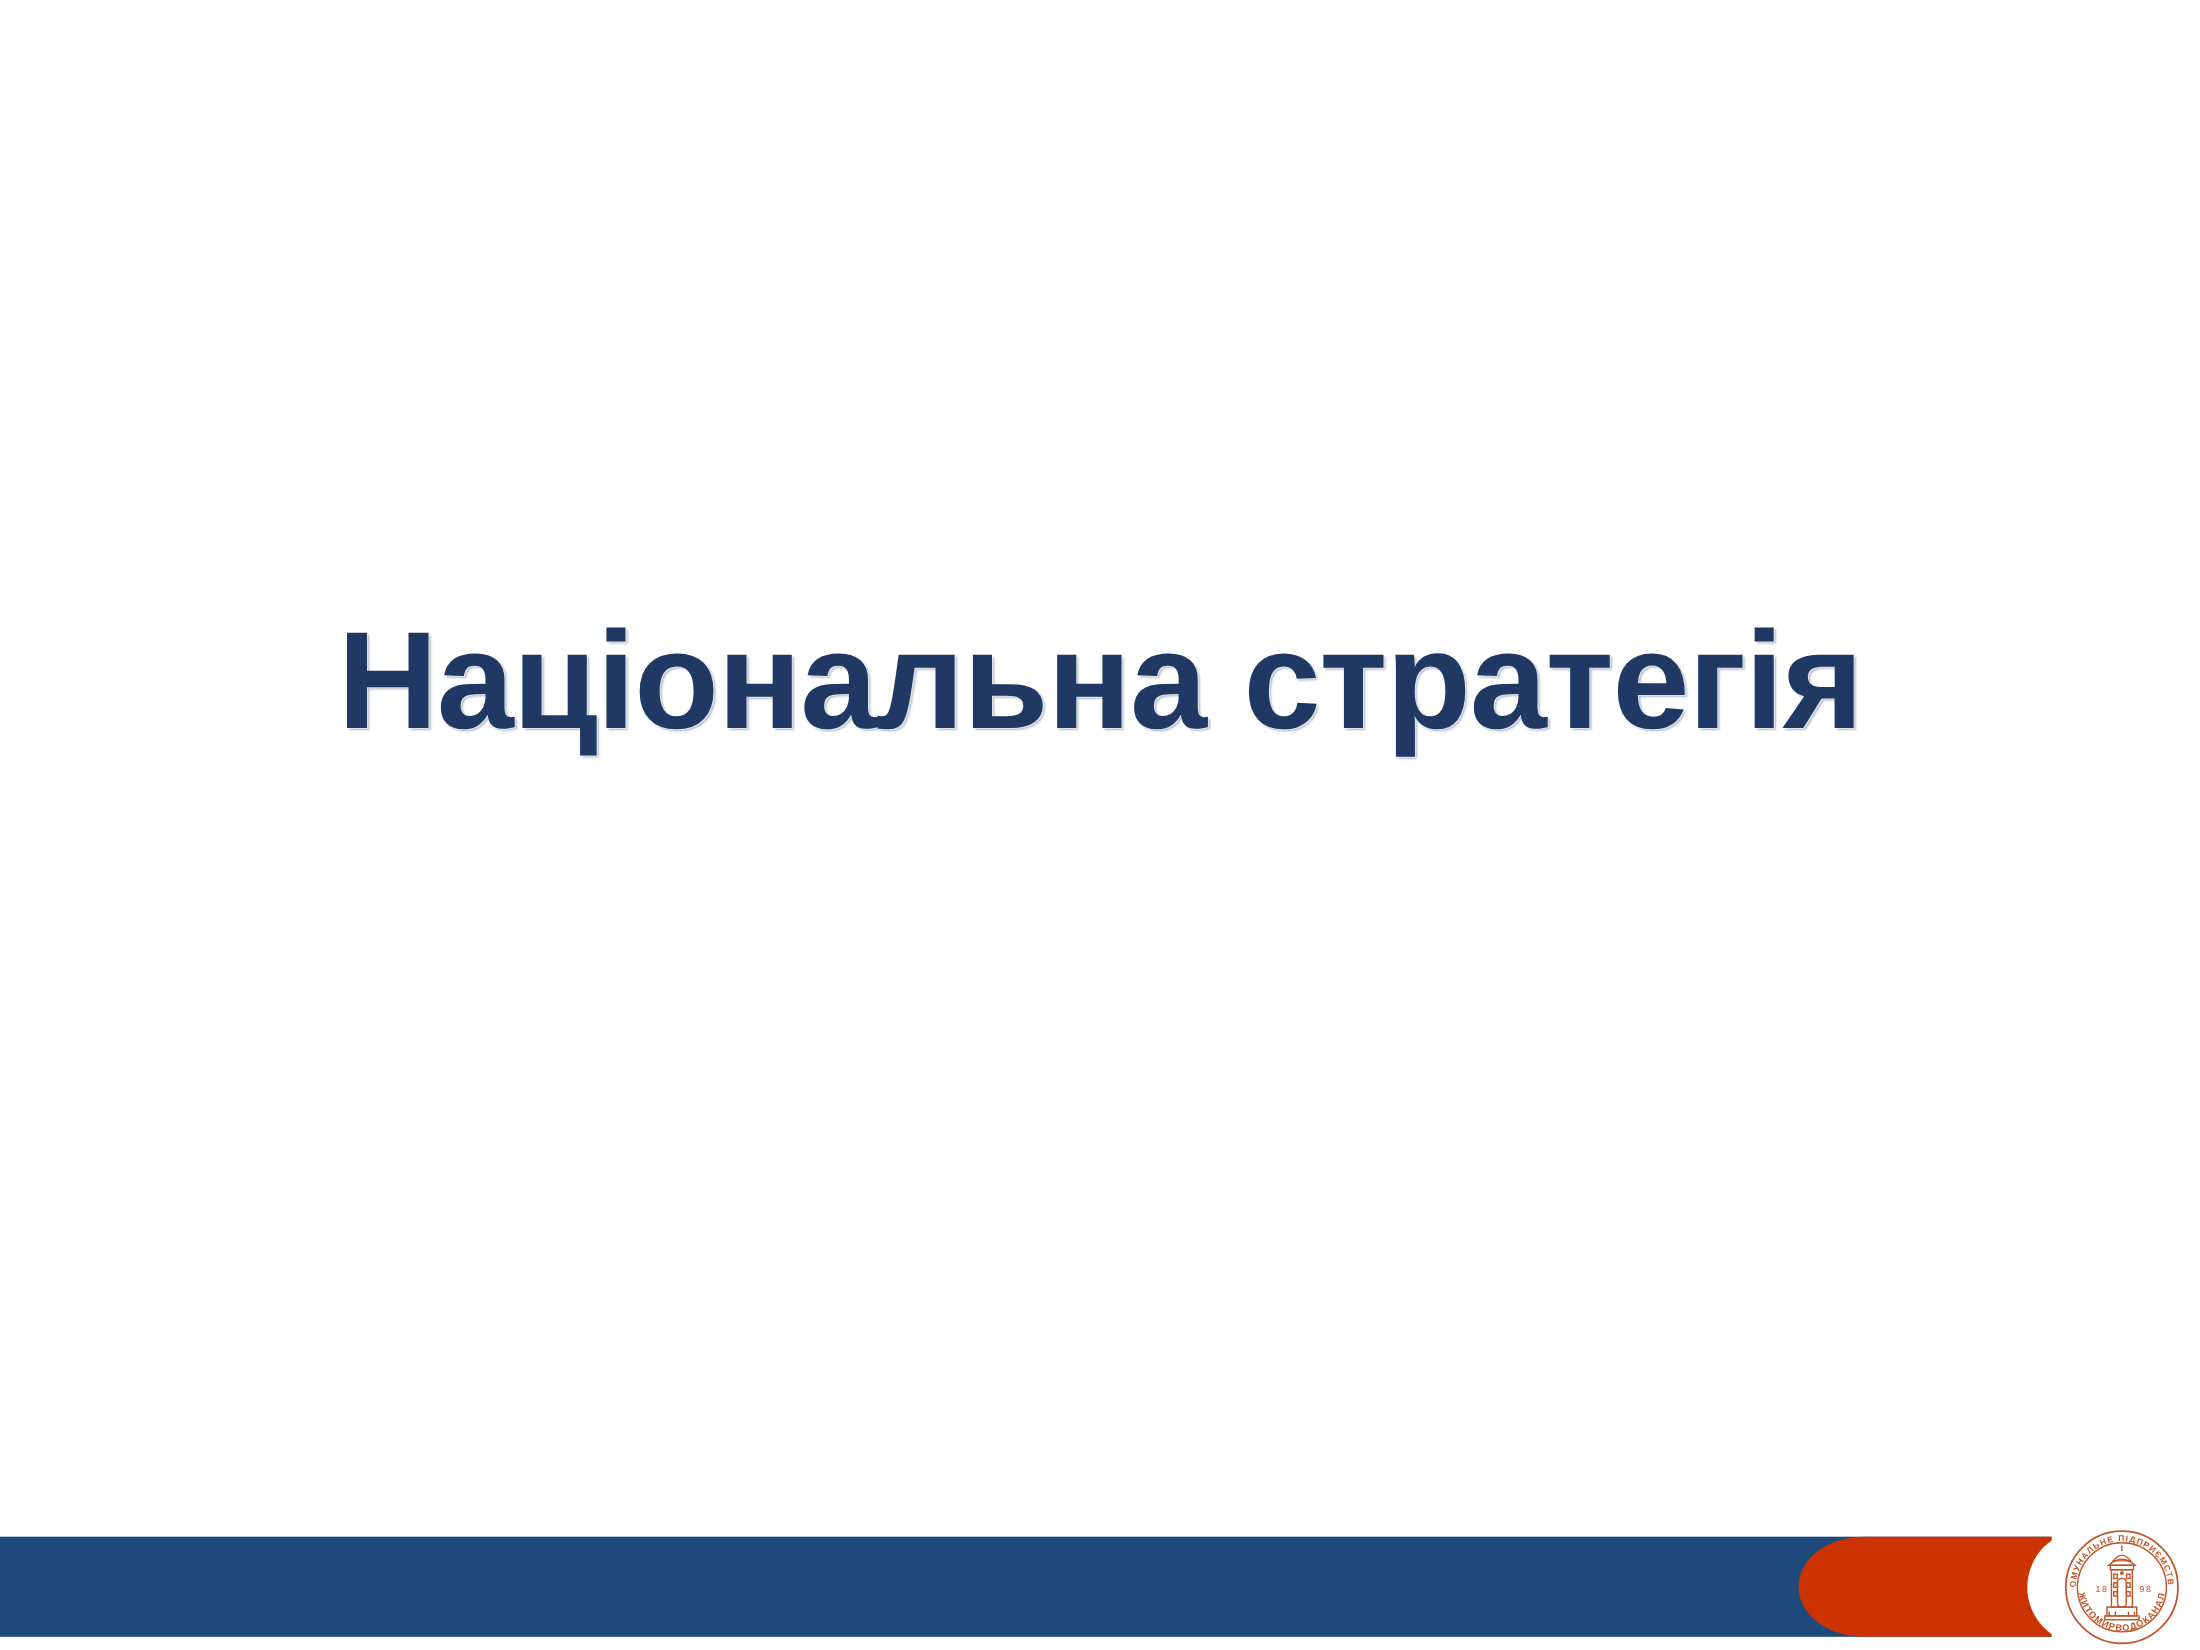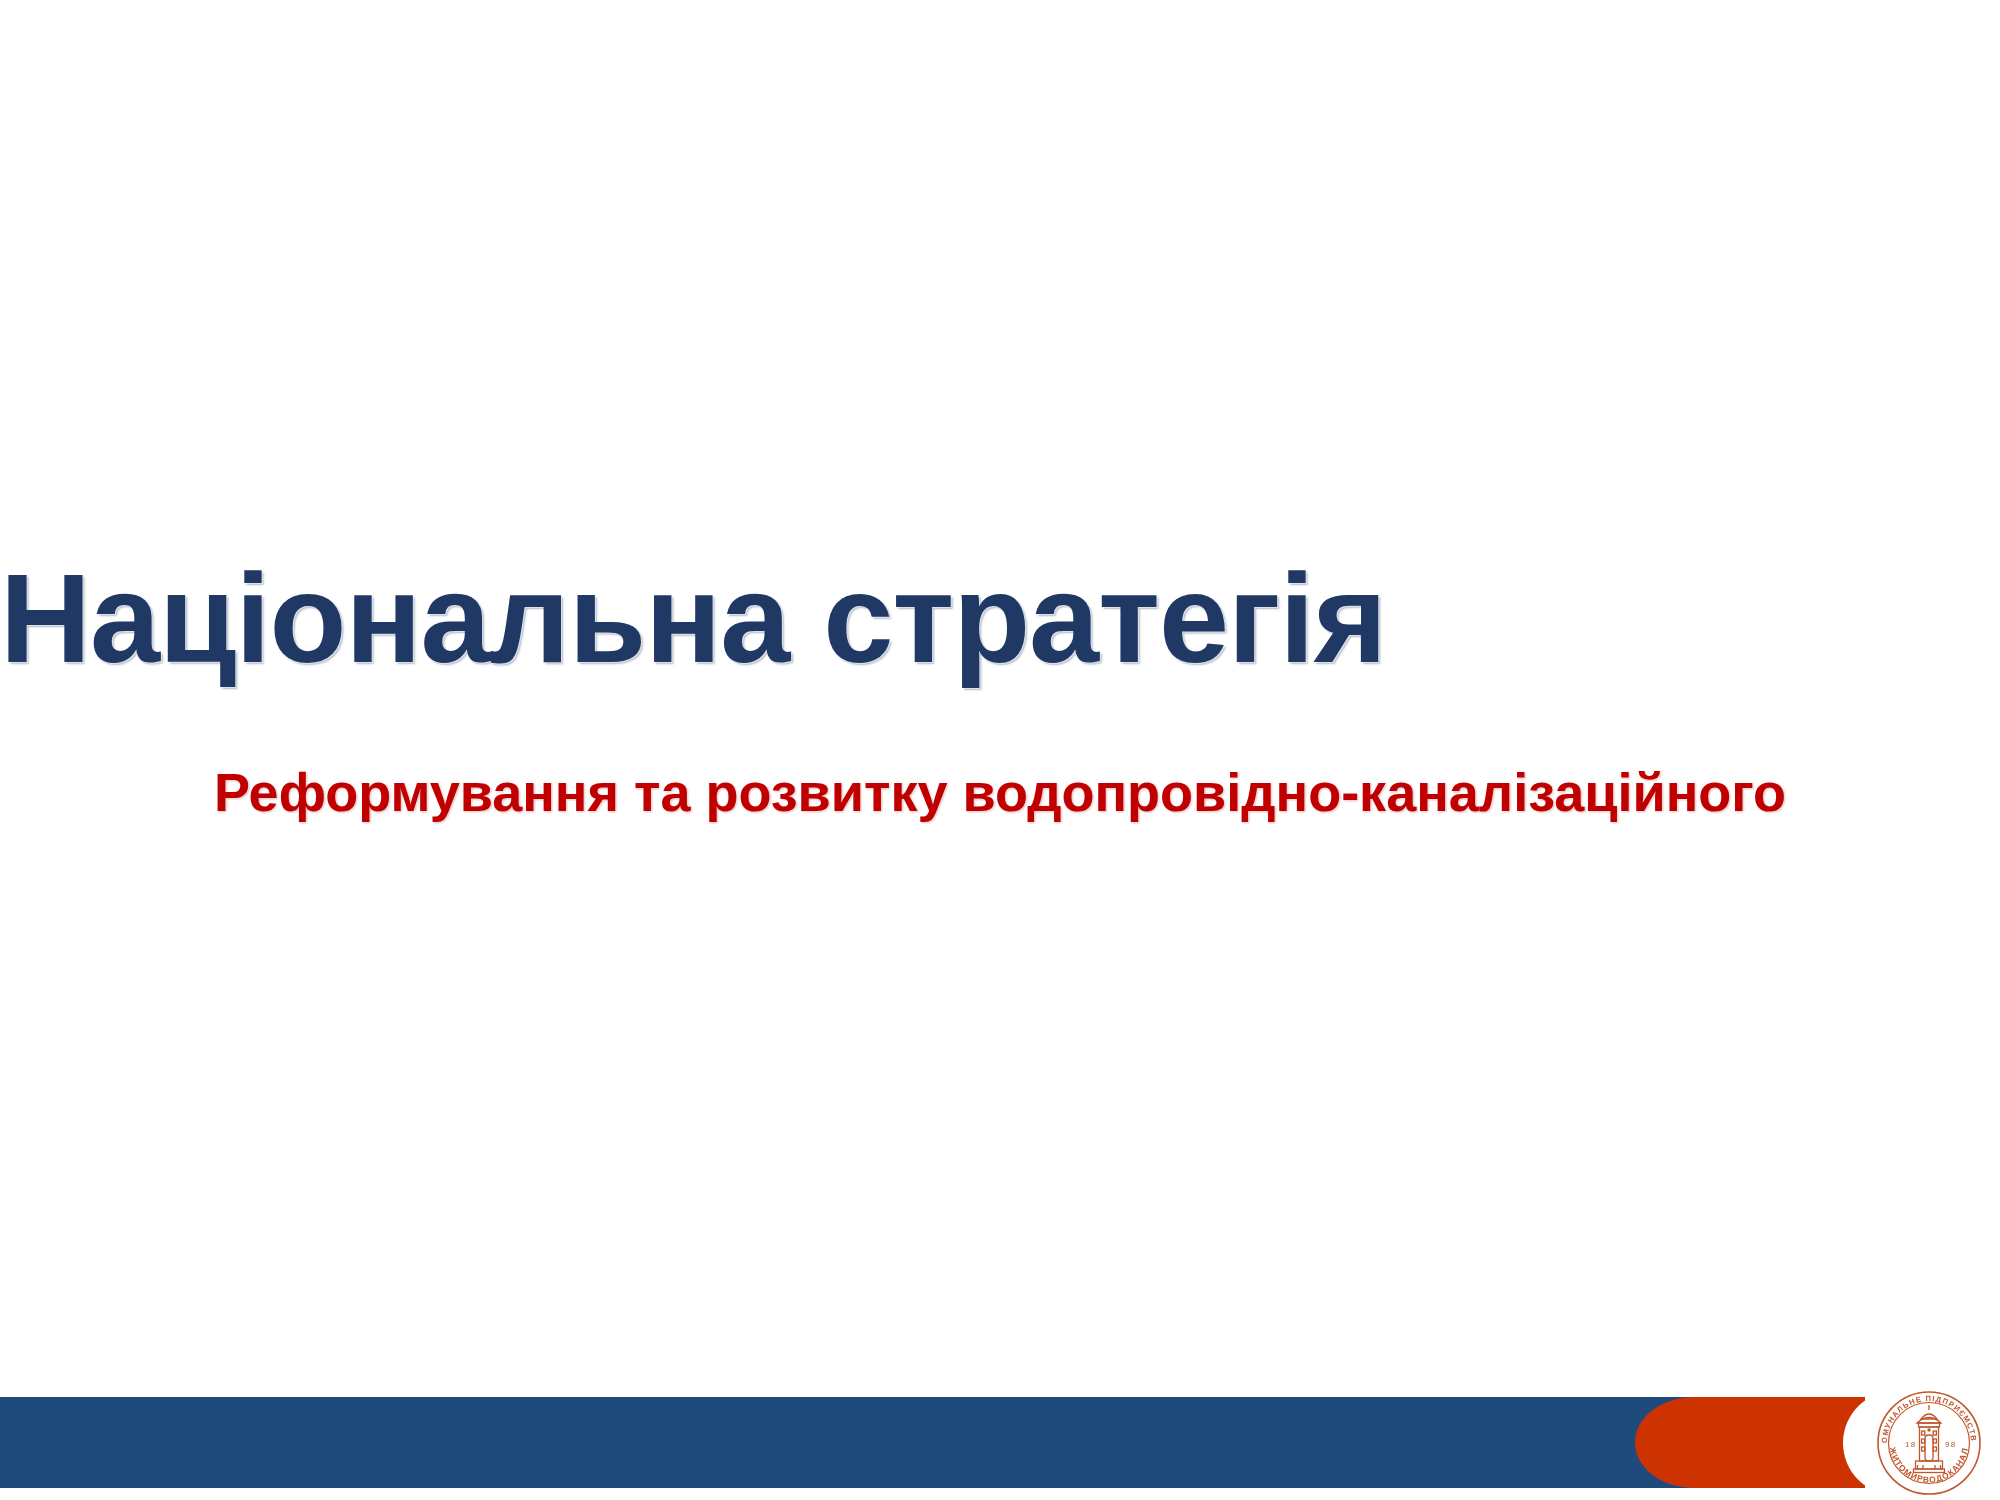--- a/index.html
+++ b/index.html
@@ -21,20 +21,21 @@
     inset: 0;
     background: #ffffff;
   }
 
   
   .title-block {
     position: absolute;
     left: 0;
     right: 0;
     top: 556px;
+    text-align: center;
   }
 
   .slide-title {
     margin: 0;
     font-family: "Liberation Sans", sans-serif;
     font-weight: bold;
     font-size: 126px;
     line-height: 1.0;
     letter-spacing: -1px;
     color: #1F3864;
@@ -124,21 +125,20 @@
 </head>
 <body>
 
 <div class="slide">
 
   <div class="title-block">
     <h1 class="slide-title">Національна стратегія</h1>
   </div>
 
   <div class="subtitle-block">
-    <p class="slide-subtitle">Реформування та розвитку водопровідно-каналізаційного</p>
   </div>
 
   <div class="footer-bar">
     <div class="footer-bar-blue"></div>
     <div class="footer-bar-orange"></div>
     <div class="footer-bar-notch"></div>
   </div>
 
   <div class="company-logo">
     <svg viewBox="0 0 112 112" xmlns="http://www.w3.org/2000/svg">

